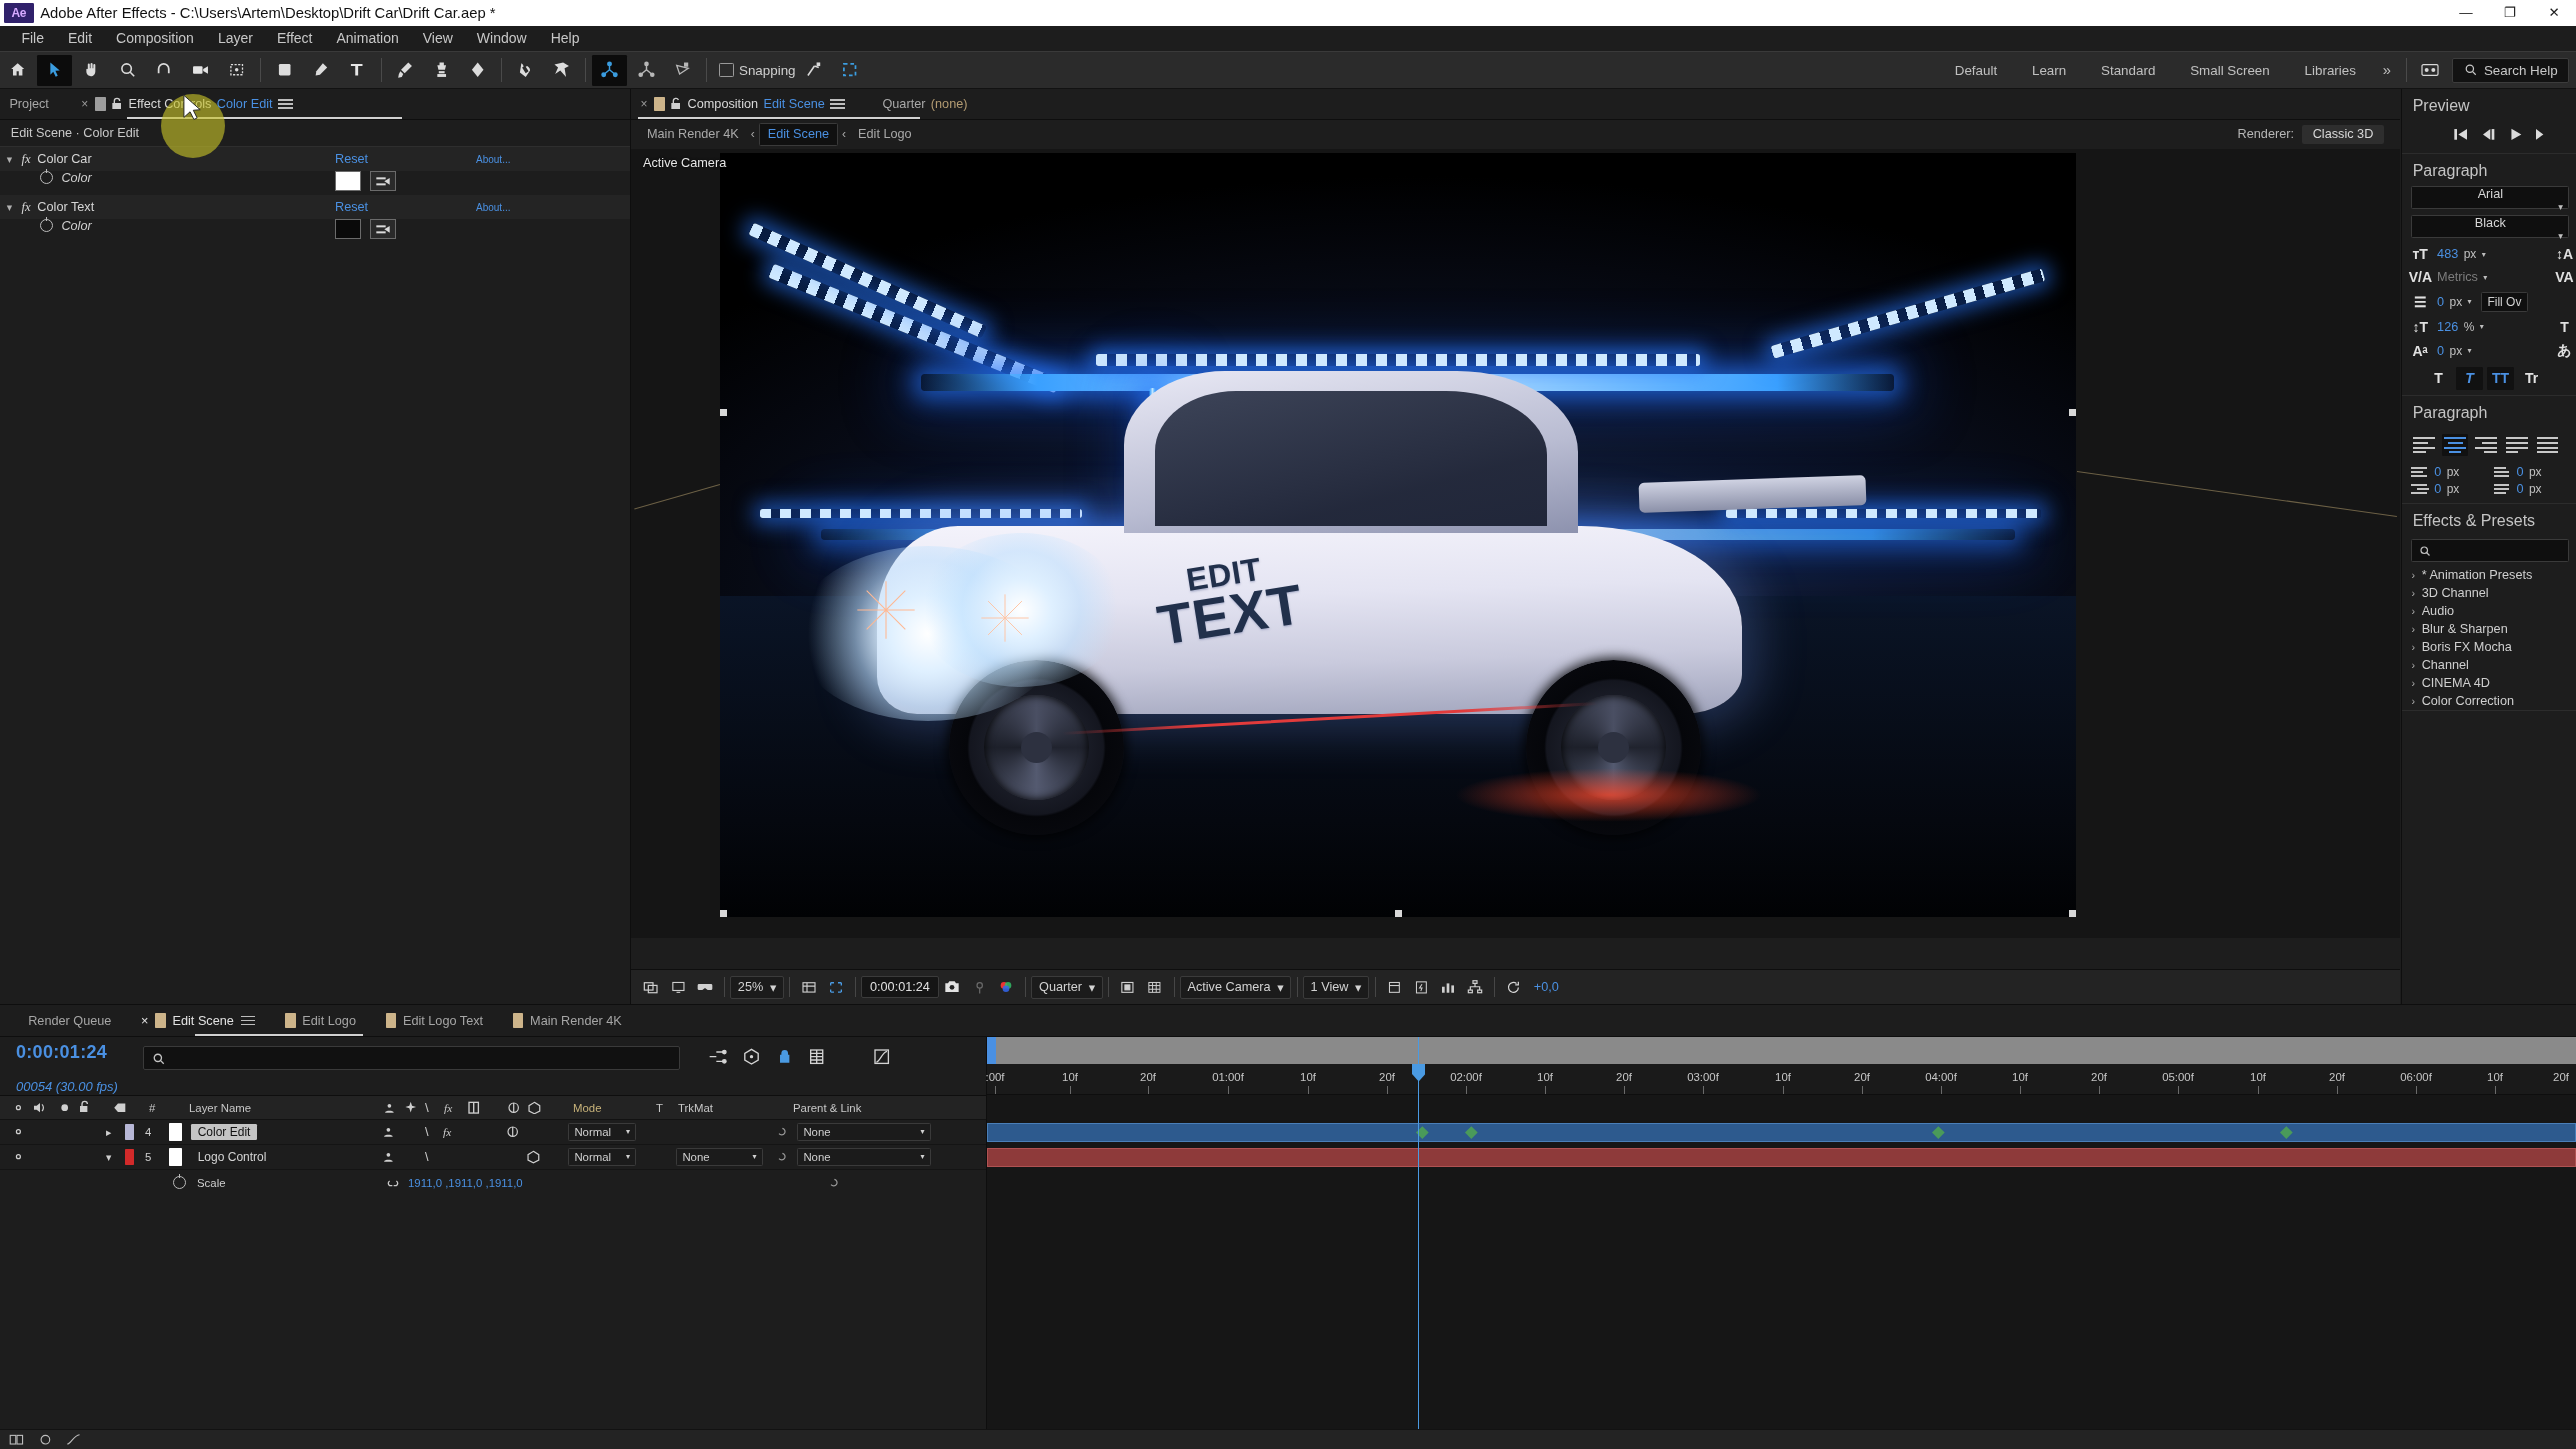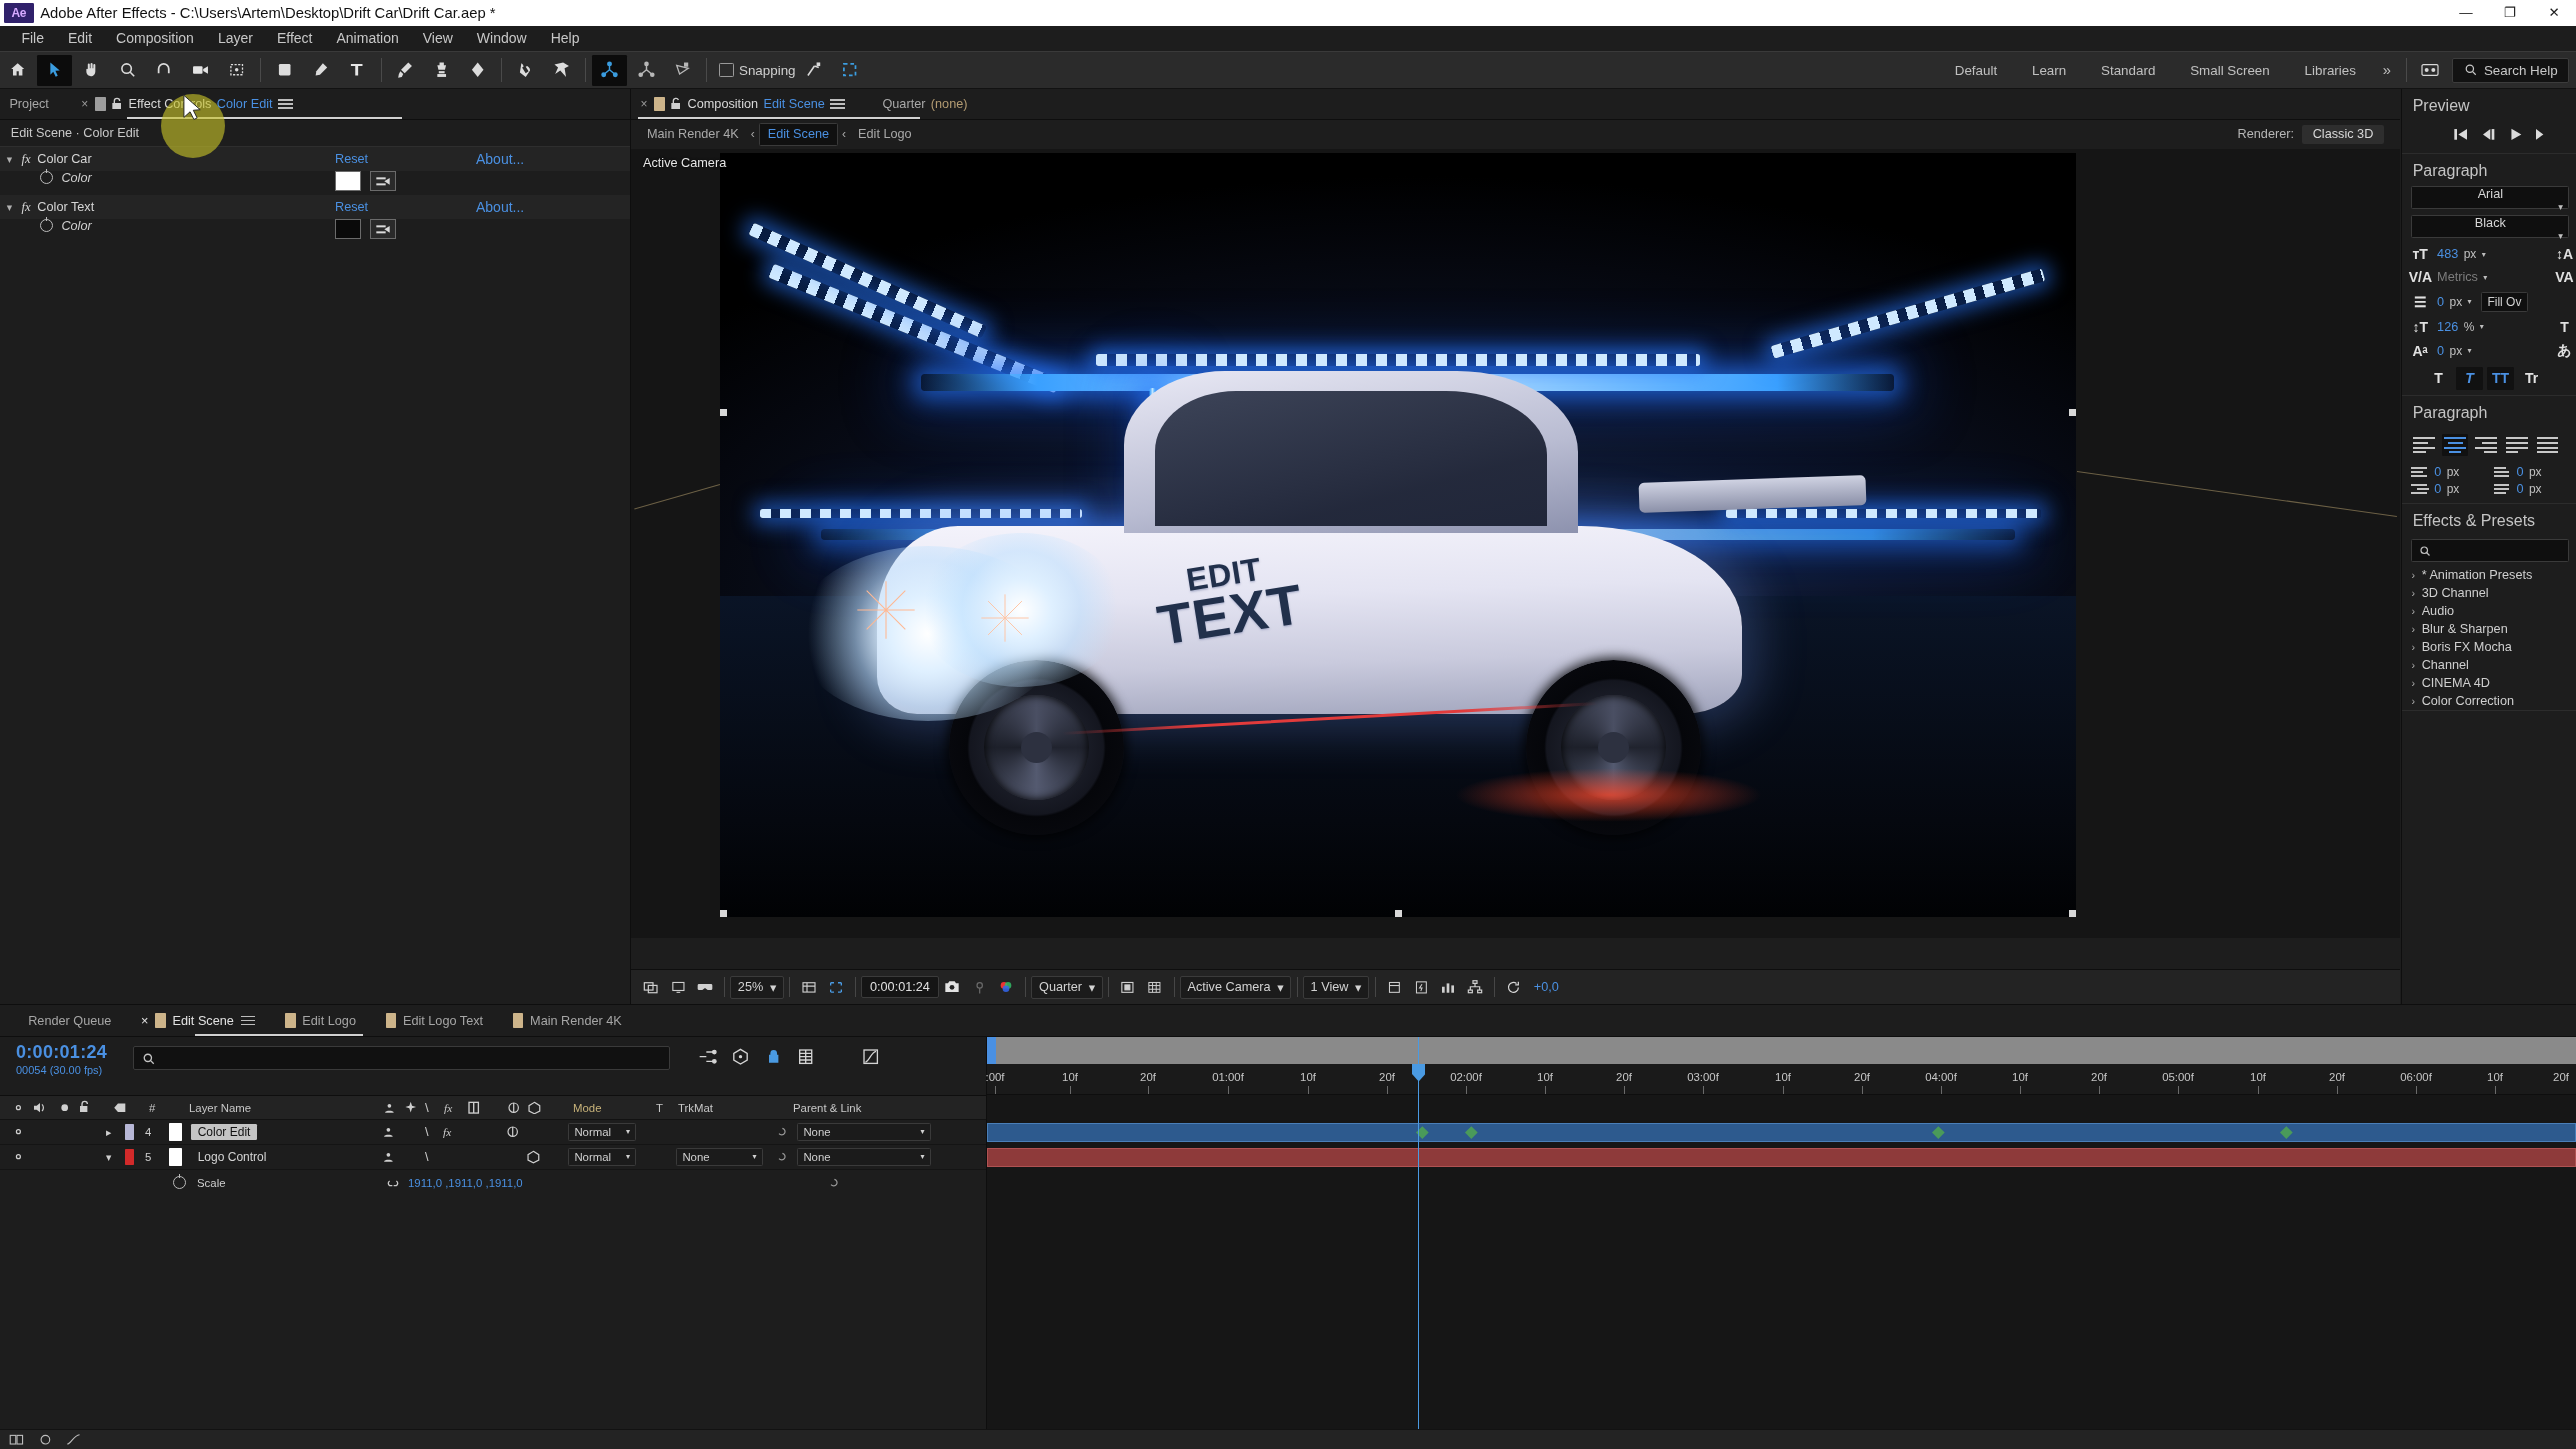--- a/index.html
+++ b/index.html
@@ -81,21 +81,21 @@
   
   #effects-panel { left: 0; top: 89px; width: 631px; height: 915px; border-right: 0.7px solid #0e0e0e; }
   .ec-breadcrumb { height: 27px; display: flex; align-items: center; padding-left: 10.7px;
                    font-size: 12.7px; color: #c9c9c9; background: #1d1d1d; border-bottom: 0.7px solid #2e2e2e; }
   .ec-row { display: flex; align-items: center; height: 24px; padding-left: 6.7px; position: relative; }
   .ec-row.head { background: #242424; }
   .ec-arrow { width: 14.8px; color: #b0b0b0; font-size: 10.7px; }
   .ec-fx { font-style: italic; font-size: 12.7px; color: #d8d8d8; margin-right: 6.7px; font-family: "Liberation Serif", serif; }
   .ec-name { font-size: 12.7px; color: #d6d6d6; }
   .ec-reset { position: absolute; left: 335px; font-size: 12.7px; color: #4a90e2; }
-  .ec-about { position: absolute; left: 476px; font-size: 14px; color: #4a90e2; }
+  .ec-about { position: absolute; left: 476px; font-size: 10px; color: #4a90e2; }
   .ec-prop { display: flex; align-items: flex-start; height: 24px; padding-left: 40px; position: relative; font-style: italic; }
   .ec-stopwatch { width: 13.4px; height: 13.4px; border: 1.3px solid #bbb; border-radius: 50%;
                   position: relative; margin-right: 8px; }
   .ec-stopwatch::after { content:''; position:absolute; left:4.7px; top:-2.7px; width:1.3px; height:3.4px; background:#bbb; }
   .ec-propname { font-size: 12.7px; color: #d0d0d0; }
   .ec-swatch { position: absolute; left: 335px; width: 25.5px; height: 20px; border: 0.7px solid #6b6b6b; }
   .ec-eyedrop { position: absolute; left: 370px; width: 25.5px; height: 20px; border: 0.7px solid #6b6b6b;
                 background: #2a2a2a; display:flex; align-items:center; justify-content:center; }
 
   
@@ -233,21 +233,21 @@
 
   
   #timeline { left: 0; top: 1004px; width: 2576px; height: 445px; background: #1d1d1d; border-top: 0.7px solid #0e0e0e; }
   .tl-tabs { height: 32px; display: flex; align-items: center; padding-left: 13.4px; position: relative;
              border-bottom: 0.7px solid #0e0e0e; }
   .tl-tab { display: flex; align-items: center; gap: 6.7px; padding: 0 14.8px; height: 32px; font-size: 12.7px; color: #a6a6a6; }
   .tl-tab.active { color: #e2e2e2; }
   .tl-head { height: 59px; display: flex; align-items: flex-start; border-bottom: 0.7px solid #0e0e0e; }
   .tc-time { padding: 5.4px 0 0 16px; }
   .tc-time .big { font-size: 18px; color: #4a90e2; font-weight: bold; letter-spacing: 0.3px; }
-  .tc-time .small { font-size: 11px; color: #4a90e2; margin-top: 1px; }
+  .tc-time .small { font-size: 13px; color: #4a90e2; margin-top: 16px; font-style: italic; }
   .tl-search { display: flex; align-items: center; gap: 6.7px; background: #111; border: 0.7px solid #3a3a3a;
     border-radius: 2px; height: 24px; width: 537px; margin: 9.4px 0 0 25.5px; padding: 0 8px; }
   .tl-head-ico { display: flex; align-items: center; gap: 14.8px; margin: 10.7px 0 0 27px; color: #d4d4d4; }
   .tl-colhead { height: 24px; background: #232323; display: flex; align-items: center;
     border-bottom: 0.7px solid #121212; position: relative; }
   .ch { position: absolute; font-size: 11.4px; color: #c8c8c8; }
   .layer-row { height: 25px; display: flex; align-items: center; position: relative; border-bottom: 0.7px solid #141414; }
   .layer-row.sel .ln { background: #c4c4c4; color: #111; }
   .ln { font-size: 12px; padding: 1.3px 6.7px; border-radius: 1.3px; color: #d4d4d4; }
   .lcell { position: absolute; font-size: 11.4px; color: #cfcfcf; }

